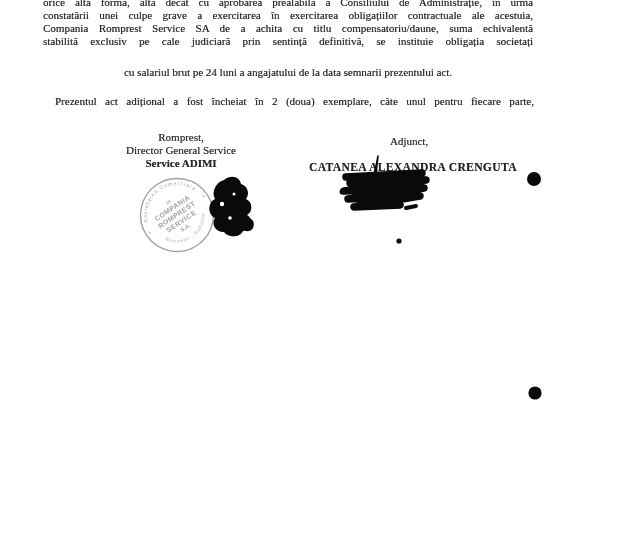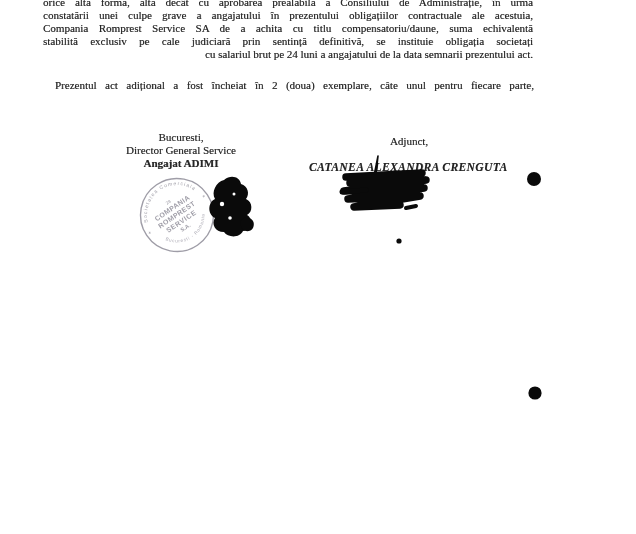--- a/index.html
+++ b/index.html
@@ -2,52 +2,52 @@
 <html><head>
 <meta charset="utf-8">
 <style>
   html,body{margin:0;padding:0;background:#ffffff;}
   body{width:636px;height:534px;position:relative;overflow:hidden;
        font-family:"Liberation Serif", serif;color:#1f1f1f;}
   .page{position:absolute;inset:0;background:#ffffff;}
   .para{position:absolute;font-size:11px;line-height:13px;color:#262626;
         text-shadow:0.3px 0 0 rgba(30,30,30,0.55);}
   .jline{text-align:justify;text-align-last:justify;}
-  .lline{text-align:right;}
-  .indent{padding-left:12px;box-sizing:border-box;}
+  .lline{text-align:center;margin-top:18px;}
+  .indent{padding-left:12px;box-sizing:border-box;margin-top:16px;}
   .sigblock{position:absolute;font-size:11px;line-height:13px;text-align:center;
             color:#262626;text-shadow:0.3px 0 0 rgba(30,30,30,0.5);}
   .bold{font-weight:bold;}
   .name-right{position:absolute;font-size:11.5px;font-weight:bold;letter-spacing:0.4px;
-              color:#232323;text-shadow:0.3px 0 0 rgba(30,30,30,0.5);white-space:nowrap;font-style:italic;}
+              color:#232323;text-shadow:0.3px 0 0 rgba(30,30,30,0.5);white-space:nowrap;}
   .stamp-wrap{position:absolute;left:136px;top:174px;width:82px;height:82px;
               transform:rotate(-34deg);opacity:0.82;}
   .mark{position:absolute;}
 </style>
 </head>
 <body>
 
 <div class="page">
 
   <div class="para" style="left:43px;top:-4px;width:490px;">
     <div class="jline">orice altă formă, alta decât cu aprobarea prealabilă a Consiliului de Administrație, în urma</div>
-    <div class="jline">constatării unei culpe grave a angajatului în prezentului obligațiilor contractuale ale acestuia,</div>
+    <div class="jline">constatării unei culpe grave a exercitarea în exercitarea obligațiilor contractuale ale acestuia,</div>
     <div class="jline">Compania Romprest Service SA de a achita cu titlu compensatoriu/daune, suma echivalentă</div>
     <div class="jline">stabilită exclusiv pe cale judiciară prin sentință definitivă, se instituie obligația societați</div>
     <div class="lline">cu salariul brut pe 24 luni a angajatului de la data semnarii prezentului act.</div>
   </div>
 
   <div class="para" style="left:43px;top:79px;width:491px;">
     <div class="jline indent">Prezentul act adițional a fost încheiat în 2 (doua) exemplare, câte unul pentru fiecare parte,</div>
   </div>
 
   <div class="sigblock" style="left:95px;top:131px;width:172px;">
-    <div>Bucuresti,</div>
+    <div>Romprest,</div>
     <div>Director General Service</div>
-    <div class="bold">Angajat ADIMI</div>
+    <div class="bold">Service ADIMI</div>
   </div>
 
   <div class="sigblock" style="left:330px;top:135px;width:158px;">
     <div>Adjunct,</div>
   </div>
   <div class="name-right" style="left:309px;top:161px;">CATANEA ALEXANDRA CRENGUTA</div>
 
   <div class="stamp-wrap">
     <svg width="82" height="82" viewBox="0 0 82 82">
       <g fill="none" stroke="#8a8894">

